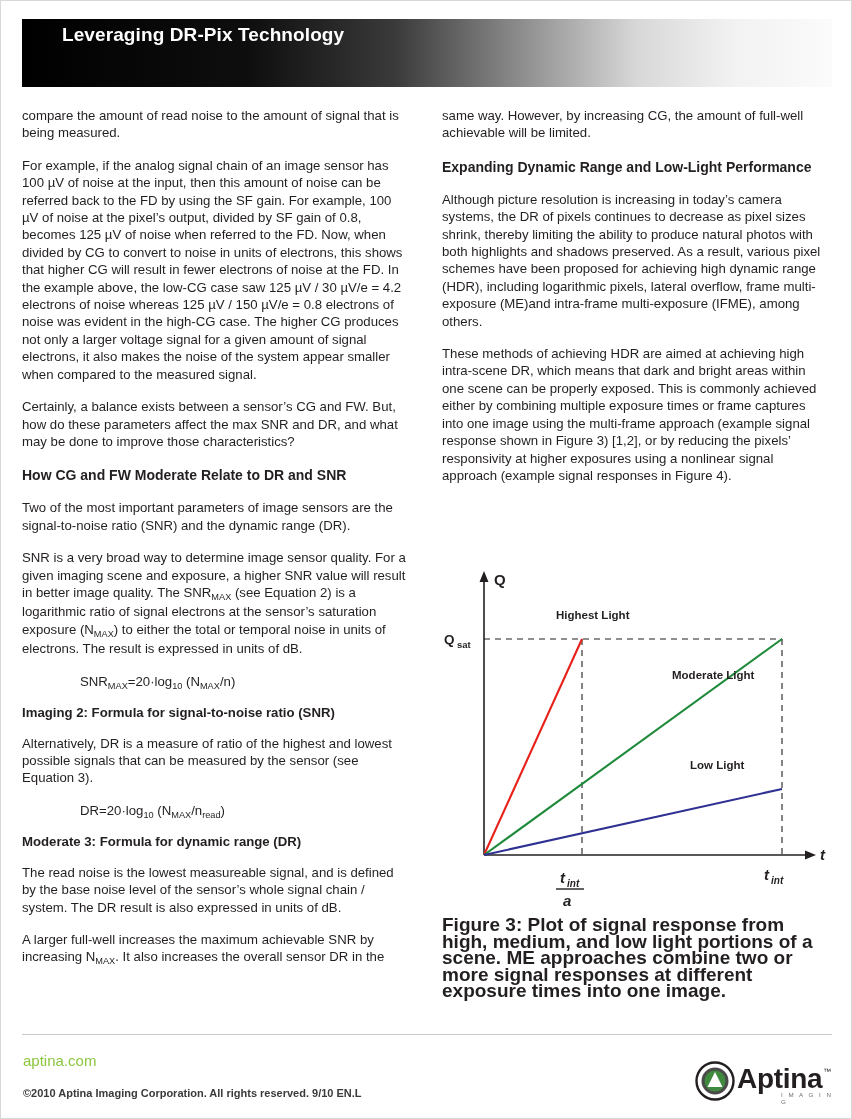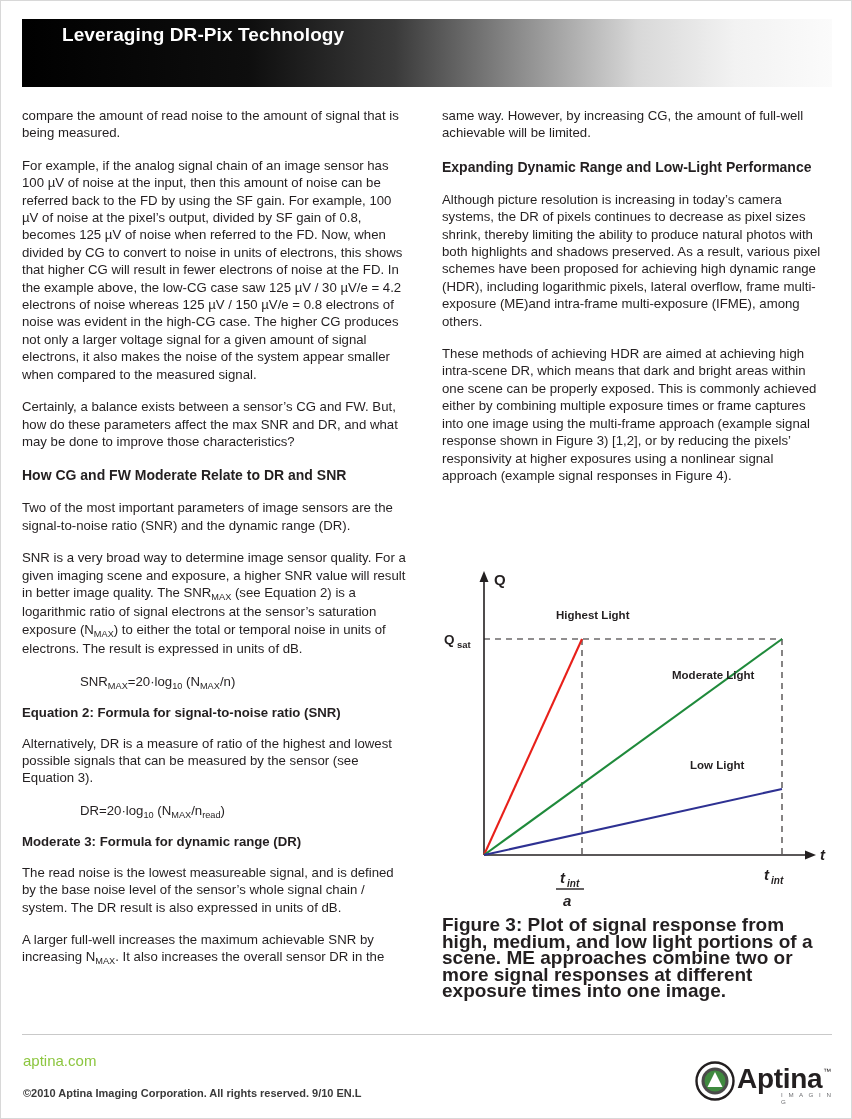--- a/index.html
+++ b/index.html
@@ -152,21 +152,21 @@
     <p class="body">For example, if the analog signal chain of an image sensor has 100 µV of noise at the input, then this amount of noise can be referred back to the FD by using the SF gain. For example, 100 µV of noise at the pixel’s output, divided by SF gain of 0.8, becomes 125 µV of noise when referred to the FD. Now, when divided by CG to convert to noise in units of electrons, this shows that higher CG will result in fewer electrons of noise at the FD. In the example above, the low-CG case saw 125 µV / 30 µV/e = 4.2 electrons of noise whereas 125 µV / 150 µV/e = 0.8 electrons of noise was evident in the high-CG case.  The higher CG produces not only a larger voltage signal for a given amount of signal electrons, it also makes the noise of the system appear smaller when compared to the measured signal.</p>
     <p class="body">Certainly, a balance exists between a sensor’s CG and FW. But, how do these parameters affect the max SNR and DR, and what may be done to improve those characteristics?</p>
 
     <h2 class="sec">How CG and FW Moderate Relate to DR and SNR</h2>
 
     <p class="body">Two of the most important parameters of image sensors are the signal-to-noise ratio (SNR) and the dynamic range (DR).</p>
 
     <p class="body">SNR is a very broad way to determine image sensor quality. For a given imaging scene and exposure, a higher SNR value will result in better image quality. The SNR<sub>MAX</sub> (see Equation 2) is a logarithmic ratio of signal electrons at the sensor’s saturation exposure (N<sub>MAX</sub>) to either the total or temporal noise in units of electrons. The result is expressed in units of dB.</p>
 
     <div class="eq">SNR<sub>MAX</sub>=20·log<sub>10</sub> (N<sub>MAX</sub>/n)</div>
-    <div class="eq-cap">Equation 2: Formula for signal-to-noise ratio (SNR)</div>
+    <div class="eq-cap">Imaging 2: Formula for signal-to-noise ratio (SNR)</div>
 
     <p class="body">Alternatively, DR is a measure of ratio of the highest and lowest possible signals that can be measured by the sensor (see Equation 3).</p>
 
     <div class="eq">DR=20·log<sub>10</sub> (N<sub>MAX</sub>/n<sub>read</sub>)</div>
     <div class="eq-cap">Moderate 3: Formula for dynamic range (DR)</div>
 
     <p class="body">The read noise is the lowest measureable signal, and is defined by the base noise level of the sensor’s whole signal chain / system. The DR result is also expressed in units of dB.</p>
     <p class="body">A larger full-well  increases the maximum achievable SNR by increasing N<sub>MAX</sub>. It also increases the overall sensor DR in the</p>
   </div>
 

